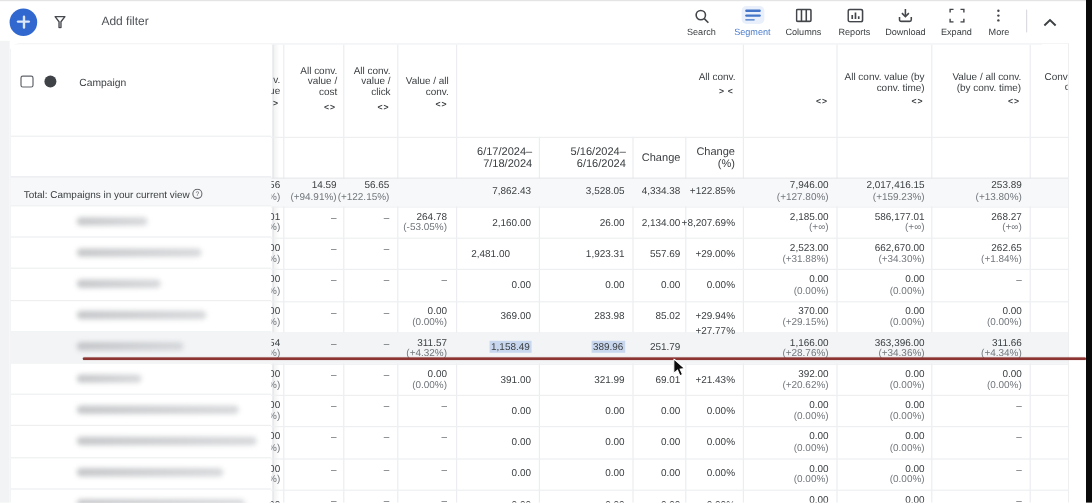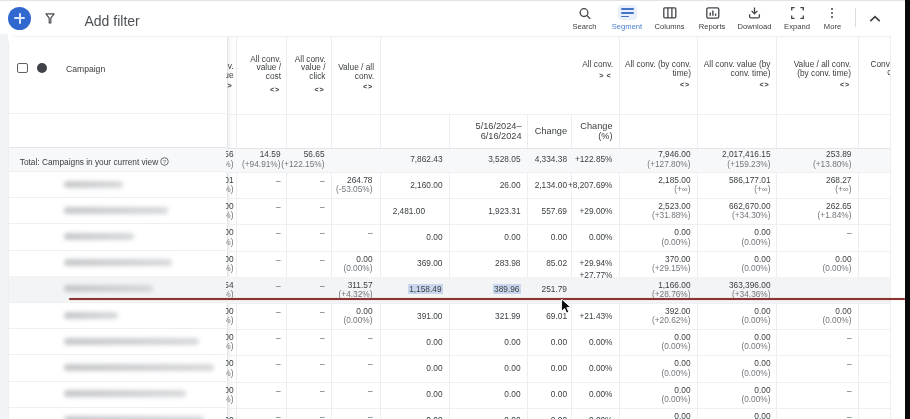--- a/index.html
+++ b/index.html
@@ -16,21 +16,21 @@
 </style></head><body>
 
 <div class="abs" style="left:0;top:0;width:910px;height:1px;background:#e4e4e4"></div>
 <div class="abs" style="left:0;top:34px;width:8px;height:385px;background:#f1f3f4"></div>
 <div class="abs" style="left:8px;top:7px;width:23px;height:23px;border-radius:50%;background:#3168cf"></div>
 <div class="abs" style="left:14.2px;top:17.4px;width:11px;height:1.7px;background:#dce7fb;border-radius:1px"></div>
 <div class="abs" style="left:18.9px;top:12.7px;width:1.7px;height:11px;background:#dce7fb;border-radius:1px"></div>
 <svg class="abs" style="left:45px;top:13px" width="10" height="11" viewBox="0 0 10 11">
  <path d="M0.9 0.9 h8.2 l-3.3 4.2 v4.9 h-1.6 v-4.9 z" fill="none" stroke="#46494d" stroke-width="1.15" stroke-linejoin="round"></path>
   </svg>
-<div class="abs" style="left:84.5px;top:13px;font-size:14px;color:#4d5156">Add filter</div>
+<div class="abs" style="left:84.5px;top:13px;font-size:10px;color:#4d5156">Add filter</div>
 
 <svg class="abs" style="left:578px;top:6.5px" width="14" height="14" viewBox="0 0 14 14">
 <circle cx="6" cy="5.6" r="3.9" fill="none" stroke="#424549" stroke-width="1.3"></circle>
 <line x1="8.9" y1="8.5" x2="12.3" y2="11.9" stroke="#424549" stroke-width="1.3"></line>
   </svg>
 <div class="abs lbl" style="left:554.5px;top:22.4px;width:60px;color:#3c4043">Search</div>
 <div class="abs" style="left:617.5px;top:4.5px;width:19px;height:15.5px;border-radius:4px;background:#e9f0fb"></div>
 <div class="abs" style="left:620.5px;top:8.3px;width:13px;height:1.8px;background:#4374c8;border-radius:1px"></div>
 <div class="abs" style="left:620.5px;top:11.9px;width:13px;height:1.8px;background:#4374c8;border-radius:1px"></div>
 <div class="abs" style="left:620.5px;top:15.5px;width:8px;height:1.8px;background:#4374c8;border-radius:1px"></div>
@@ -100,28 +100,28 @@
 <div class="abs hdr r" style="left:194.5px;top:25px;width:30px;line-height:8.6px">v.<br>ue</div>
 <div class="abs sort r" style="left:194.5px;top:44px;width:29px">&gt;</div>
 <div class="abs hdr r" style="left:152.0px;top:17.6px;width:120px;line-height:8.6px">All conv.<br>value /<br>cost</div>
 <div class="abs sort r" style="left:152.0px;top:48.0px;width:119px">&lt;&gt;</div>
 <div class="abs hdr r" style="left:196.5px;top:17.6px;width:120px;line-height:8.6px">All conv.<br>value /<br>click</div>
 <div class="abs sort r" style="left:196.5px;top:48.0px;width:119px">&lt;&gt;</div>
 <div class="abs hdr r" style="left:245.0px;top:26.2px;width:120px;line-height:8.6px">Value / all<br>conv.</div>
 <div class="abs sort r" style="left:245.0px;top:45.0px;width:119px">&lt;&gt;</div>
 <div class="abs hdr r" style="left:524px;top:23px;width:80px">All conv.</div>
 <div class="abs sort r" style="left:522.5px;top:34px;width:80px">&gt; &lt;</div>
-<div class="abs hdr r" style="left:562.0px;top:23.0px;width:120px;line-height:8.6px">All conv. (by conv.<br>time)</div>
 <div class="abs sort r" style="left:562.0px;top:42.6px;width:119px">&lt;&gt;</div>
 <div class="abs hdr r" style="left:641.5px;top:23.0px;width:120px;line-height:8.6px">All conv. value (by<br>conv. time)</div>
 <div class="abs sort r" style="left:641.5px;top:42.6px;width:119px">&lt;&gt;</div>
 <div class="abs hdr r" style="left:722.0px;top:23.0px;width:120px;line-height:8.6px">Value / all conv.<br>(by conv. time)</div>
 <div class="abs sort r" style="left:722.0px;top:42.6px;width:119px">&lt;&gt;</div>
 <div class="abs hdr" style="left:861.5px;top:22.5px;width:60px;line-height:8.6px">Conversions</div>
 <div class="abs hdr" style="left:878.3px;top:31.099999999999994px;width:20px;line-height:8.6px">co</div>
+<div class="abs r" style="left:314.5px;top:85.3px;width:120px;font-size:9.2px;line-height:9.2px;color:#3c4043">6/17/2024–<br>7/18/2024</div>
 <div class="abs r" style="left:392.5px;top:85.3px;width:120px;font-size:9.2px;line-height:9.2px;color:#3c4043">5/16/2024–<br>6/16/2024</div>
 <div class="abs r" style="left:438.0px;top:89.9px;width:120px;font-size:9.2px;line-height:9.2px;color:#3c4043">Change</div>
 <div class="abs r" style="left:483.5px;top:85.3px;width:120px;font-size:9.2px;line-height:9.2px;color:#3c4043">Change<br>(%)</div>
 <div class="abs" style="left:0;top:111.6px;width:883px;height:23.400000000000006px;background:#f7f8f9"></div>
 <div class="abs" style="left:11.8px;top:121.0px;font-size:8.3px;color:#3c4043">Total: Campaigns in your current view</div>
 <svg class="abs" style="left:152px;top:121.0px" width="9" height="9" viewBox="0 0 9 9">
 <circle cx="4.5" cy="4.5" r="3.8" fill="none" stroke="#5f6368" stroke-width="0.9"></circle>
 <text x="4.5" y="6.6" font-size="5.5" text-anchor="middle" fill="#5f6368" font-family="Liberation Sans">?</text>
     </svg>
 <div class="abs" style="left:0;top:239.8px;width:883px;height:26.2px;background:#f2f4f6"></div>
@@ -185,20 +185,21 @@
 <div class="abs num r" style="left:94.5px;top:243.7px;width:130px"><span style="">54</span><br><span class="sub" style="color:#70757a">%)</span></div>
 <div class="abs num r" style="left:141.5px;top:244.8px;width:130px;color:#5f6368">–</div>
 <div class="abs num r" style="left:185.5px;top:244.8px;width:130px;color:#5f6368">–</div>
 <div class="abs num r" style="left:233.5px;top:243.7px;width:130px"><span style="">311.57</span><br><span class="sub" style="color:#70757a">(+4.32%)</span></div>
 <div class="abs num r" style="left:303.5px;top:248.3px;width:130px"><span style="background:#c9d7ee;padding:0 1px;margin-left:14px;">1,158.49</span></div>
 <div class="abs num r" style="left:381.5px;top:248.3px;width:130px"><span style="background:#c9d7ee;padding:0 1px;">389.96</span></div>
 <div class="abs num r" style="left:428.0px;top:248.3px;width:130px"><span style="">251.79</span></div>
 <div class="abs num r" style="left:473.5px;top:234px;width:130px"><span style="">+27.77%</span></div>
 <div class="abs num r" style="left:551.5px;top:243.7px;width:130px"><span style="">1,166.00</span><br><span class="sub" style="color:#72777c">(+28.76%)</span></div>
 <div class="abs num r" style="left:631.5px;top:243.7px;width:130px"><span style="">363,396.00</span><br><span class="sub" style="color:#72777c">(+34.36%)</span></div>
+<div class="abs num r" style="left:712.5px;top:243.7px;width:130px"><span style="">311.66</span><br><span class="sub" style="color:#72777c">(+4.34%)</span></div>
 <div class="abs" style="left:56px;top:249.4px;width:89px;height:7px;background:linear-gradient(to right,#b9bbbe,#cfd1d4);border-radius:3.5px;filter:blur(2.2px);opacity:.82"></div>
 <div class="abs num r" style="left:94.5px;top:269.9px;width:130px"><span style="">00</span><br><span class="sub" style="color:#70757a">%)</span></div>
 <div class="abs num r" style="left:141.5px;top:271.0px;width:130px;color:#5f6368">–</div>
 <div class="abs num r" style="left:185.5px;top:271.0px;width:130px;color:#5f6368">–</div>
 <div class="abs num r" style="left:233.5px;top:269.9px;width:130px"><span style="">0.00</span><br><span class="sub" style="color:#70757a">(0.00%)</span></div>
 <div class="abs num r" style="left:303.5px;top:274.5px;width:130px"><span style="">391.00</span></div>
 <div class="abs num r" style="left:381.5px;top:274.5px;width:130px"><span style="">321.99</span></div>
 <div class="abs num r" style="left:428.0px;top:274.5px;width:130px"><span style="">69.01</span></div>
 <div class="abs num r" style="left:473.5px;top:274.5px;width:130px"><span style="">+21.43%</span></div>
 <div class="abs num r" style="left:551.5px;top:269.9px;width:130px"><span style="">392.00</span><br><span class="sub" style="color:#72777c">(+20.62%)</span></div>

